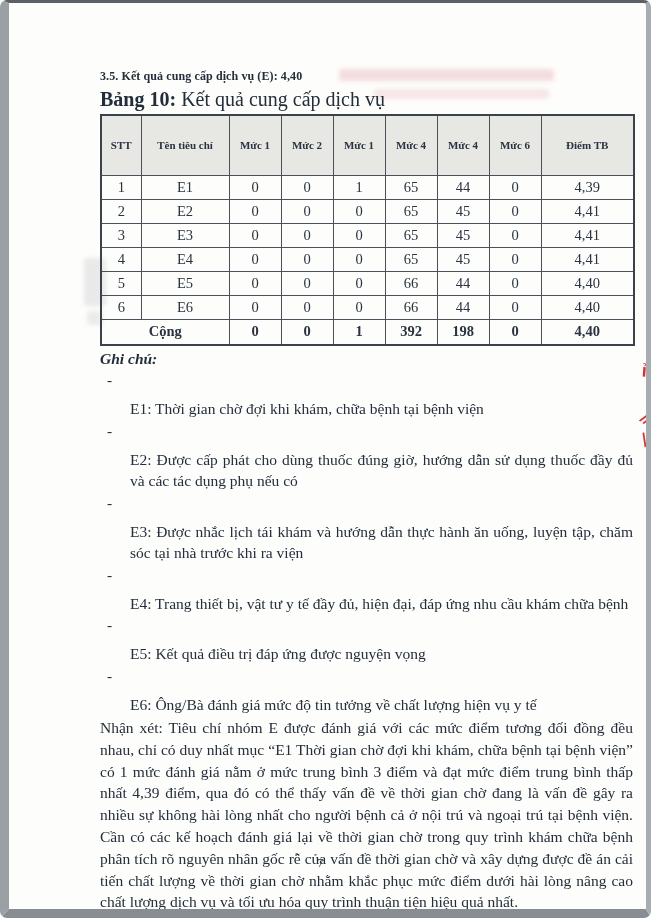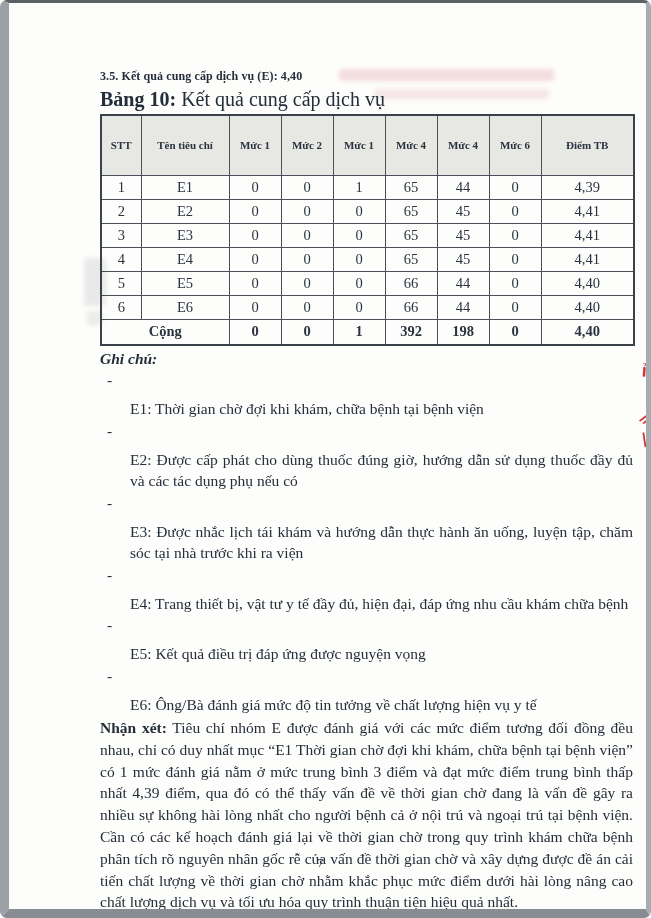--- a/index.html
+++ b/index.html
@@ -39,21 +39,21 @@
   table.results tbody td { height:24px; }
   table.results tr.total td { font-weight:bold; height:26px; }
   table.results { border:2px solid #3c424b; }
 
   .notes-label { font-weight:bold; font-style:italic; font-size:15.5px; line-height:21px; margin-top:2px; }
   .note-item { display:flex; font-size:15.5px; line-height:21.5px; }
   .note-item .dash { width:30px; text-align:left; padding-left:7px; flex:none; }
   .note-item .txt { flex:1; text-align:justify;margin-top:29px; }
 
   .comment { margin-top:2px; font-size:15.5px; line-height:21.8px; text-align:justify; }
-  .comment .b { font-weight:bold; }
+  .comment .b { font-weight:normal; }
 
   .page-number {
     position:absolute; left:0; right:14px; top:852px; text-align:center;
     font-size:13px; color:#4d565f;
   }
 
   
   .smudge { position:absolute; filter:blur(2px); border-radius:3px; pointer-events:none; }
   .smudge.pink1 { left:330px; top:66px; width:215px; height:12px; background:rgba(225,150,160,.30); }
   .smudge.pink2 { left:365px; top:86px; width:175px; height:10px; background:rgba(225,150,160,.22); }

